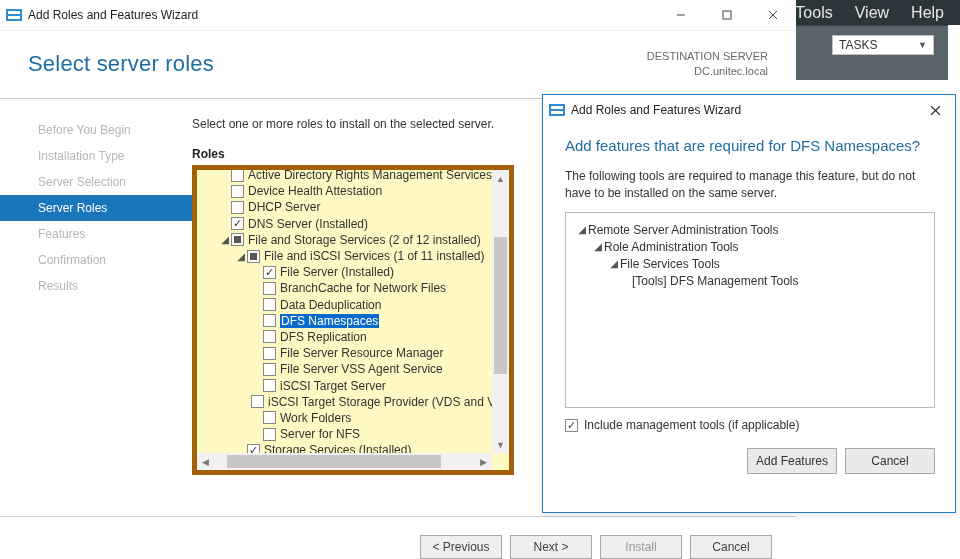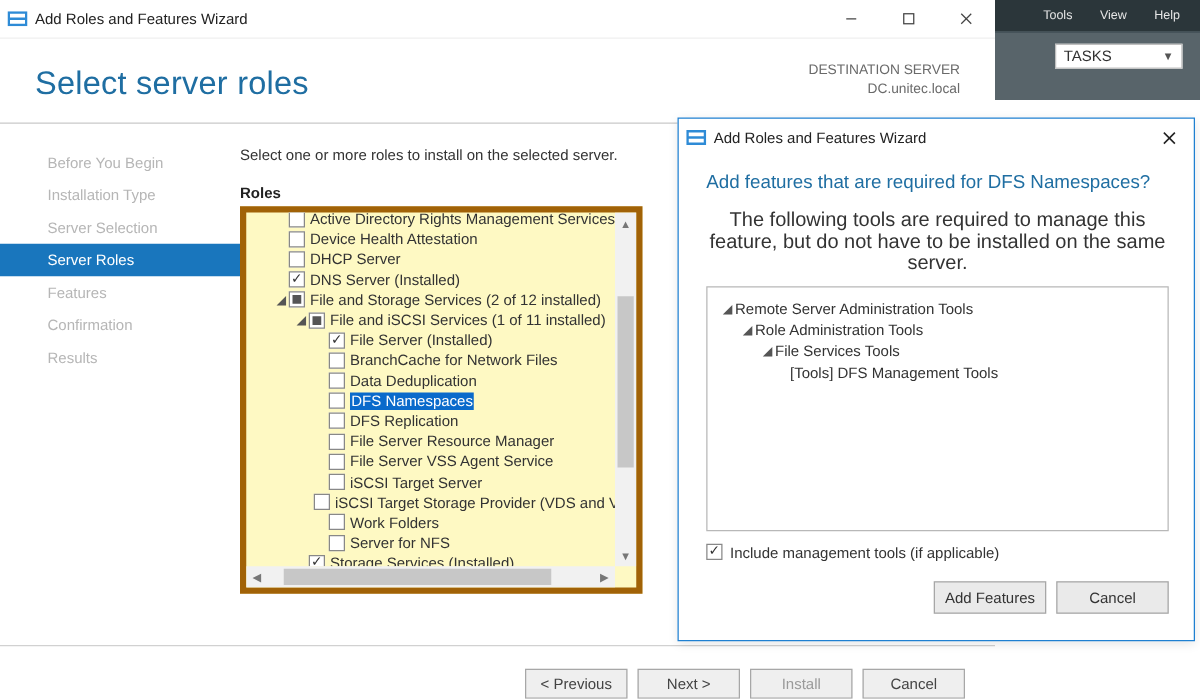--- a/index.html
+++ b/index.html
@@ -20,25 +20,25 @@
     position: absolute;
     top: 0; right: 0;
     width: 164px; height: 25px;
     background: #2b363a;
     display: flex;
     align-items: center;
     justify-content: flex-end;
     gap: 22px;
     padding: 0 16px 0 8px;
     color: #e6e6e6;
-    font-size: 10px;
+    font-size: 16px;
   }
   .bg-sidepanel {
     position: absolute;
-    top: 25px; right: 0;
+    top: 25px; right: 12px;
     width: 164px;
     height: 55px;
     background: #58646a;
     border-top: 1px solid #34434a;
     display: flex;
     justify-content: flex-end;
     padding: 9px 14px 0 0;
   }
   .tasks-drop {
     width: 102px; height: 20px;
@@ -93,21 +93,21 @@
     height: 68px;
     display: flex;
     align-items: flex-start;
     padding: 20px 24px 0 28px;
     border-bottom: 1px solid #c9c9c9;
     position: relative;
   }
   .header h1 {
     margin: 0;
     font-weight: 300;
-    font-size: 26px;
+    font-size: 22px;
     color: #1f6ea2;
     letter-spacing: 0.2px;
   }
   .dest {
     position: absolute;
     top: 18px; right: 28px;
     text-align: right;
     color: #6a6a6a;
     font-size: 11px;
     line-height: 15px;
@@ -276,43 +276,42 @@
     width: 40px; height: 100%;
     display: flex; align-items: center; justify-content: center;
   }
   .dialog .dhead {
     padding: 12px 20px 4px 22px;
     color: #1f6ea2;
     font-size: 15px;
   }
   .dialog .dtext {
     padding: 10px 20px 0 22px;
-    font-size: 16px;
+    font-size: 12px;
     color: #333;
     line-height: 17px;
-    text-align: center;
   }
   .dialog .treebox {
     margin: 10px 20px 0 22px;
     border: 1px solid #b8b8b8;
     height: 196px;
     padding: 8px 10px;
     font-size: 12px;
     color: #333;
   }
   .dialog .tree-row { height: 17px; display:flex; align-items:center; }
   .tlvl0 { padding-left: 0; }
   .tlvl1 { padding-left: 16px; }
   .tlvl2 { padding-left: 32px; }
   .tlvl3 { padding-left: 56px; }
   .tree-row .tog { width: 12px; text-align:center; font-size:10px; color:#555; }
 
   .dialog .inc-row {
     display: flex;
-    align-items: flex-start;
+    align-items: center;
     padding: 10px 0 0 22px;
     font-size: 12px;
   }
   .dialog .dfooter {
     display: flex;
     justify-content: flex-end;
     gap: 8px;
     padding: 16px 20px 0 0;
   }
   .dbtn {

